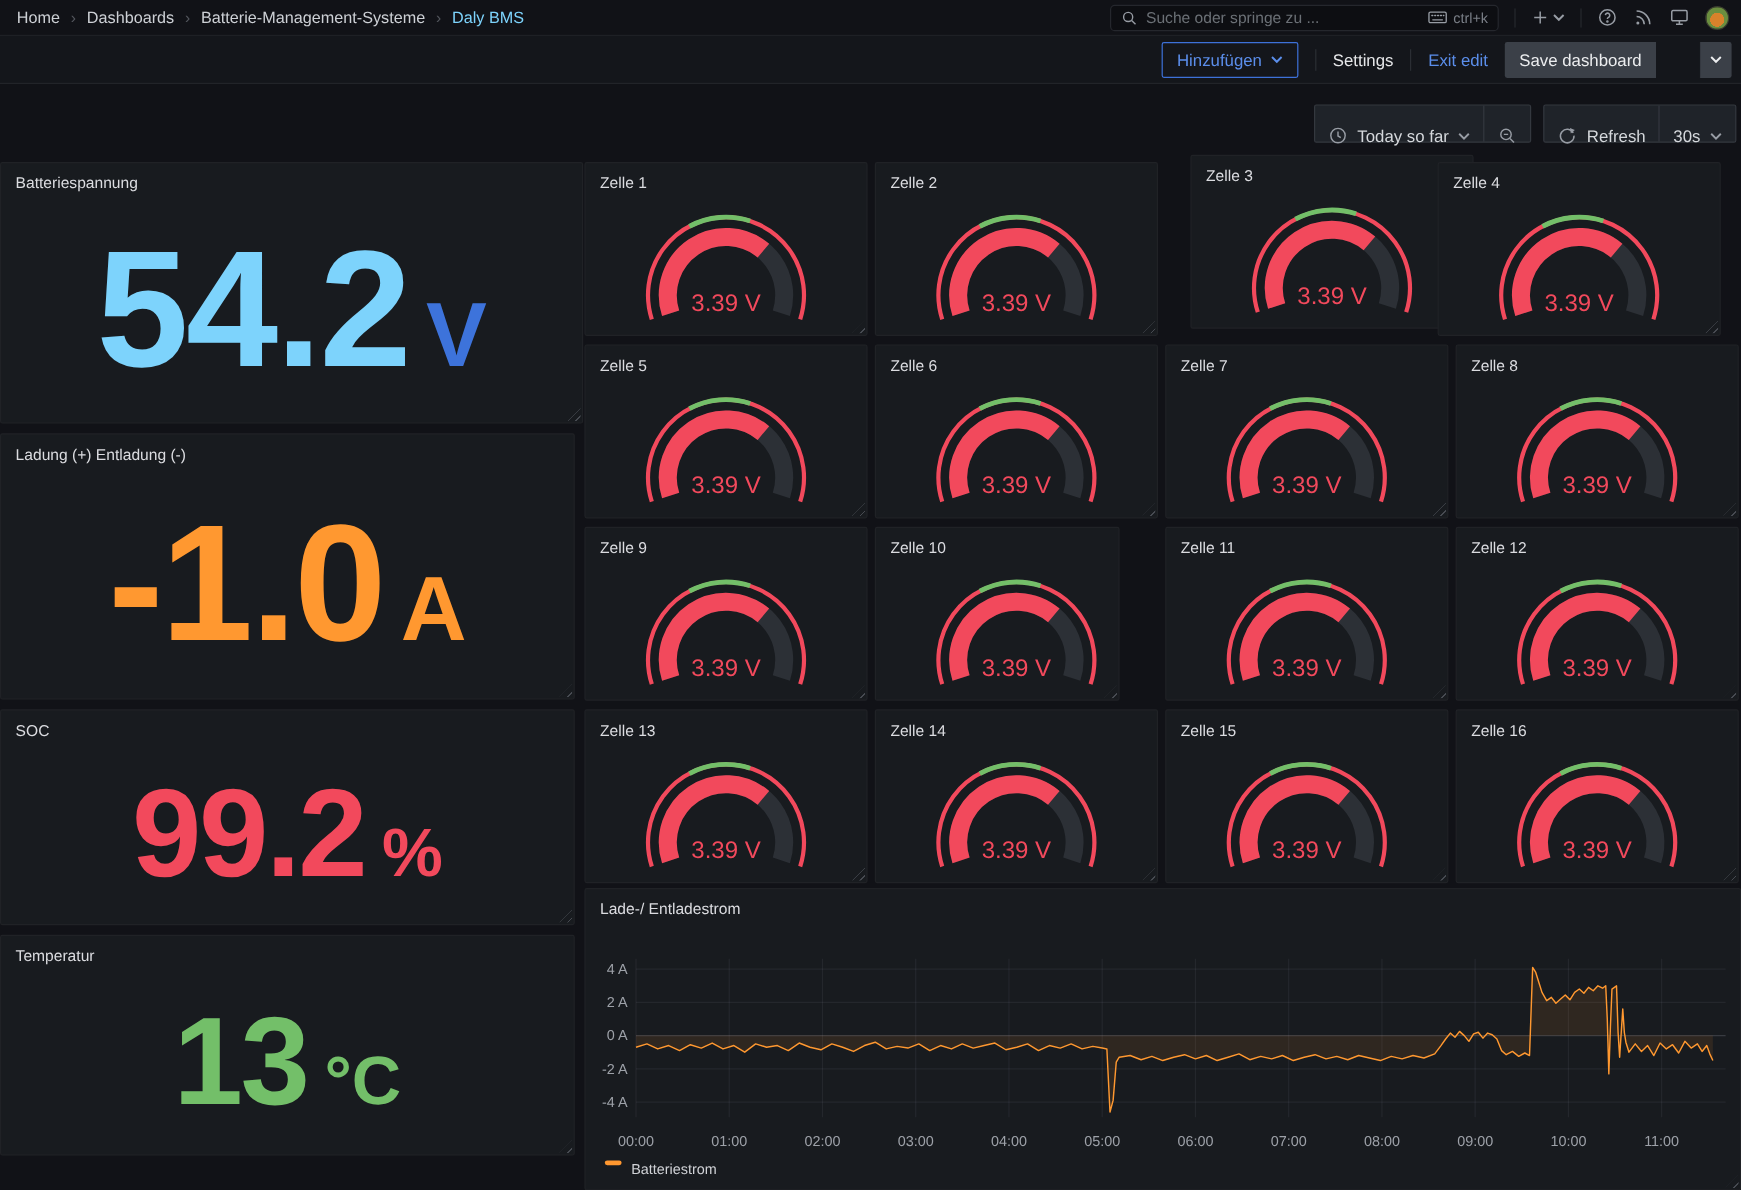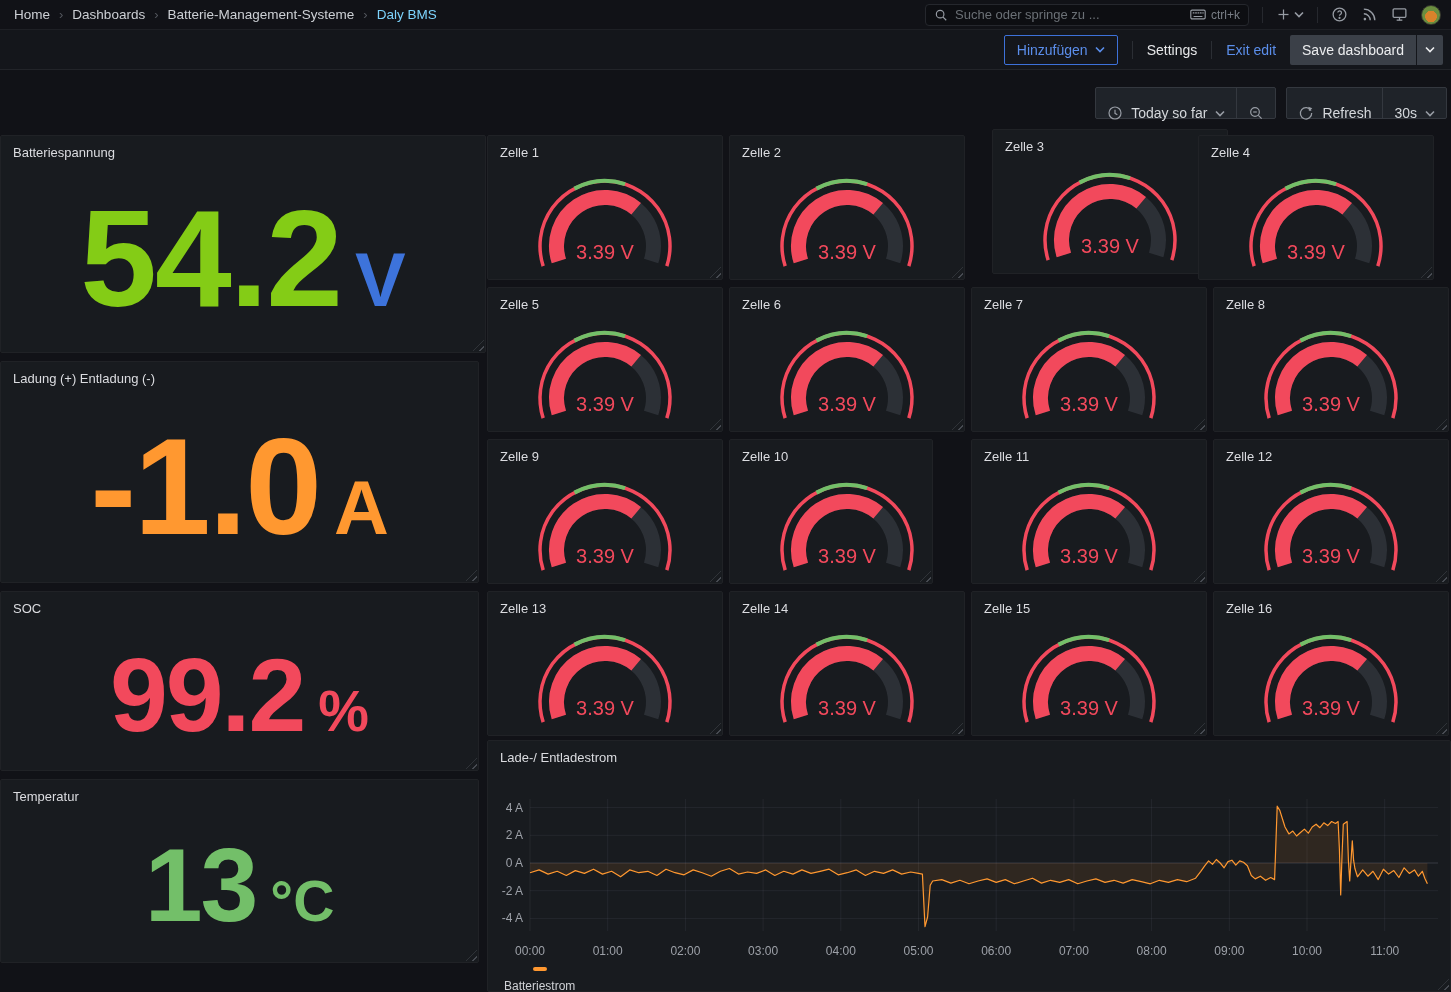--- a/index.html
+++ b/index.html
@@ -47,21 +47,21 @@
     padding-right:8px; background:#14161B; border-bottom:1px solid #222429; z-index:4;
   }
   .btn-outline-blue {
     display:flex; align-items:center; gap:7px; height:30px; padding:0 12px;
     background:transparent; border:1px solid #3D71D9; border-radius:2px;
     color:#5B8EEB; font-size:14px; font-weight:500; cursor:pointer; font-family:inherit;
   }
   .link-plain { background:none; border:none; color:#E6E7E9; font-size:14px; font-weight:500; cursor:pointer; font-family:inherit; }
   .link-blue  { background:none; border:none; color:#5B8EEB; font-size:14px; font-weight:500; cursor:pointer; font-family:inherit; }
   .editbar .sep { width:1px; height:18px; background:#2B2E34; }
-  .save-split { display:flex; align-items:stretch; height:30px; }
+  .save-split { display:flex; align-items:stretch; height:30px;gap:36px; }
   .save-main {
     display:flex; align-items:center; padding:0 12px; background:#3B4048; border:none;
     border-radius:2px 0 0 2px; color:#ECEDEF; font-size:14px; font-weight:500; cursor:pointer; font-family:inherit;
   }
   .save-caret {
     display:flex; align-items:center; padding:0 8px; background:#3B4048; border:none;
     border-left:1px solid #14161B; border-radius:0 2px 2px 0; color:#ECEDEF; cursor:pointer;
   }
 
   
@@ -98,21 +98,21 @@
   .stat-unit  { font-weight:700; line-height:1; margin-left:14px; }
   .stat-lg .stat-value { font-size:138px; }
   .stat-lg .stat-unit  { font-size:76px; }
   .stat-md .stat-value { font-size:104px; }
   .stat-md .stat-unit  { font-size:57px; }
 
   .gauge-svg { position:absolute; left:0; top:28px; }
   .gauge-value { font-size:20px; font-weight:500; }
 
   .chart-svg { position:absolute; left:0; top:0; }
-  .chart-legend { position:absolute; left:16px; top:226px; display:flex; align-items:center; gap:8px; cursor:pointer;flex-direction:column; }
+  .chart-legend { position:absolute; left:16px; top:226px; display:flex; align-items:flex-start; gap:8px; cursor:pointer; }
   .legend-dash { width:14px; height:4px; border-radius:2px; }
   .legend-label { font-size:12px; color:#D0D2D6; }
   .tick { font-size:12px; fill:#9DA1A8; font-family:"Liberation Sans",sans-serif; }
 </style>
 </head>
 <body>
 
 <header class="topnav">
   <nav class="breadcrumb">
     <span class="crumb">Home</span>
@@ -259,21 +259,21 @@
           </svg>
       </span>
     </button>
   </div>
 </div>
 
 <section class="panel stat-lg" id="p-batt" style="left:0;top:135px;width:486px;height:218px;">
   <div class="panel-title">Batteriespannung</div>
   <div class="stat-body">
     <div class="stat-pair">
-      <span class="stat-value" style="color: #84cc16;">54.2</span>
+      <span class="stat-value" style="color: #7dd3fc;">54.2</span>
       <span class="stat-unit" style="color: rgb(61, 115, 219);">V</span>
     </div>
   </div>
   <span class="rsz"></span>
 </section>
 
 <section class="panel stat-lg" id="p-ladung" style="left:0;top:361px;width:479px;height:222px;">
   <div class="panel-title">Ladung (+) Entladung (-)</div>
   <div class="stat-body">
     <div class="stat-pair">

